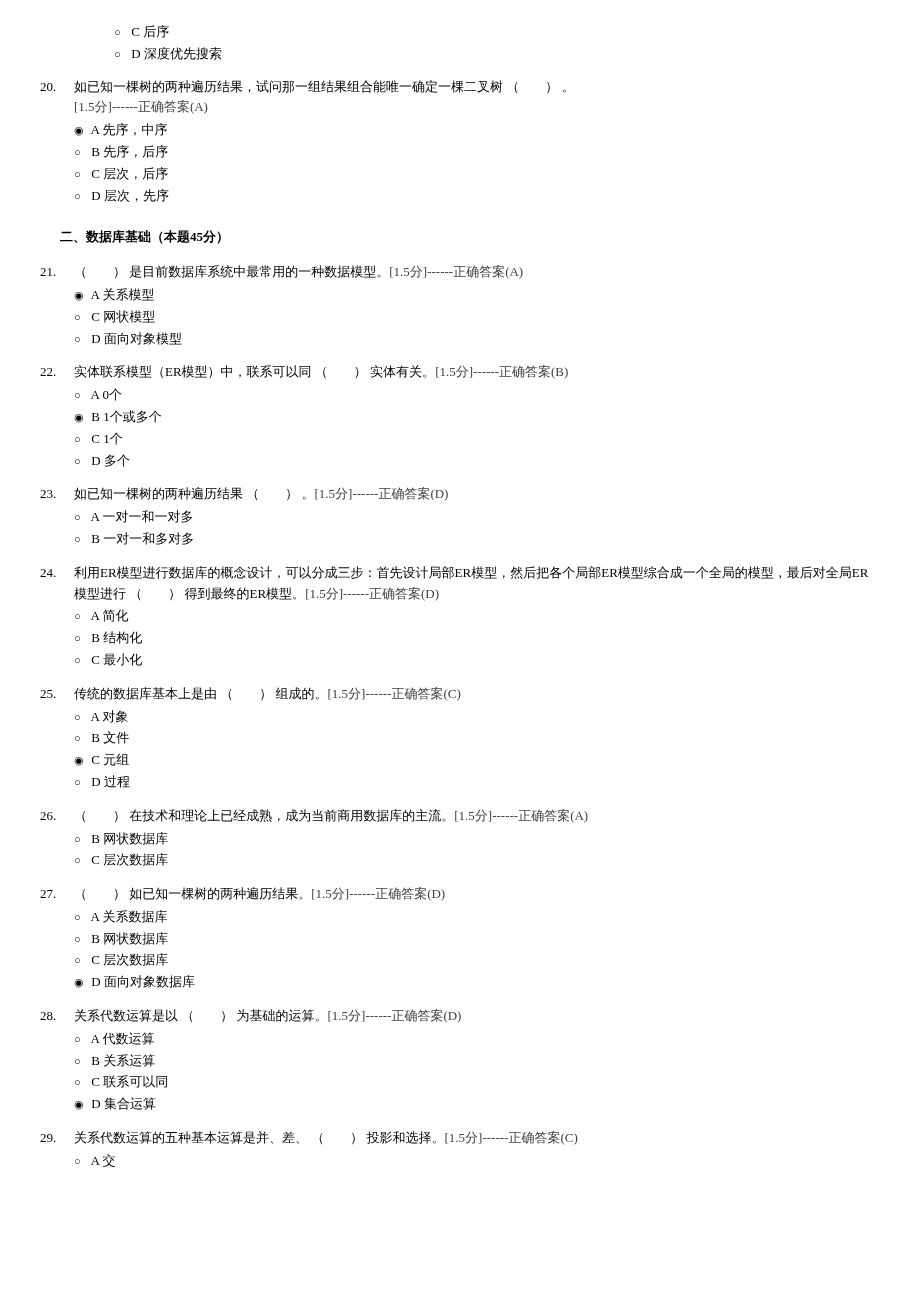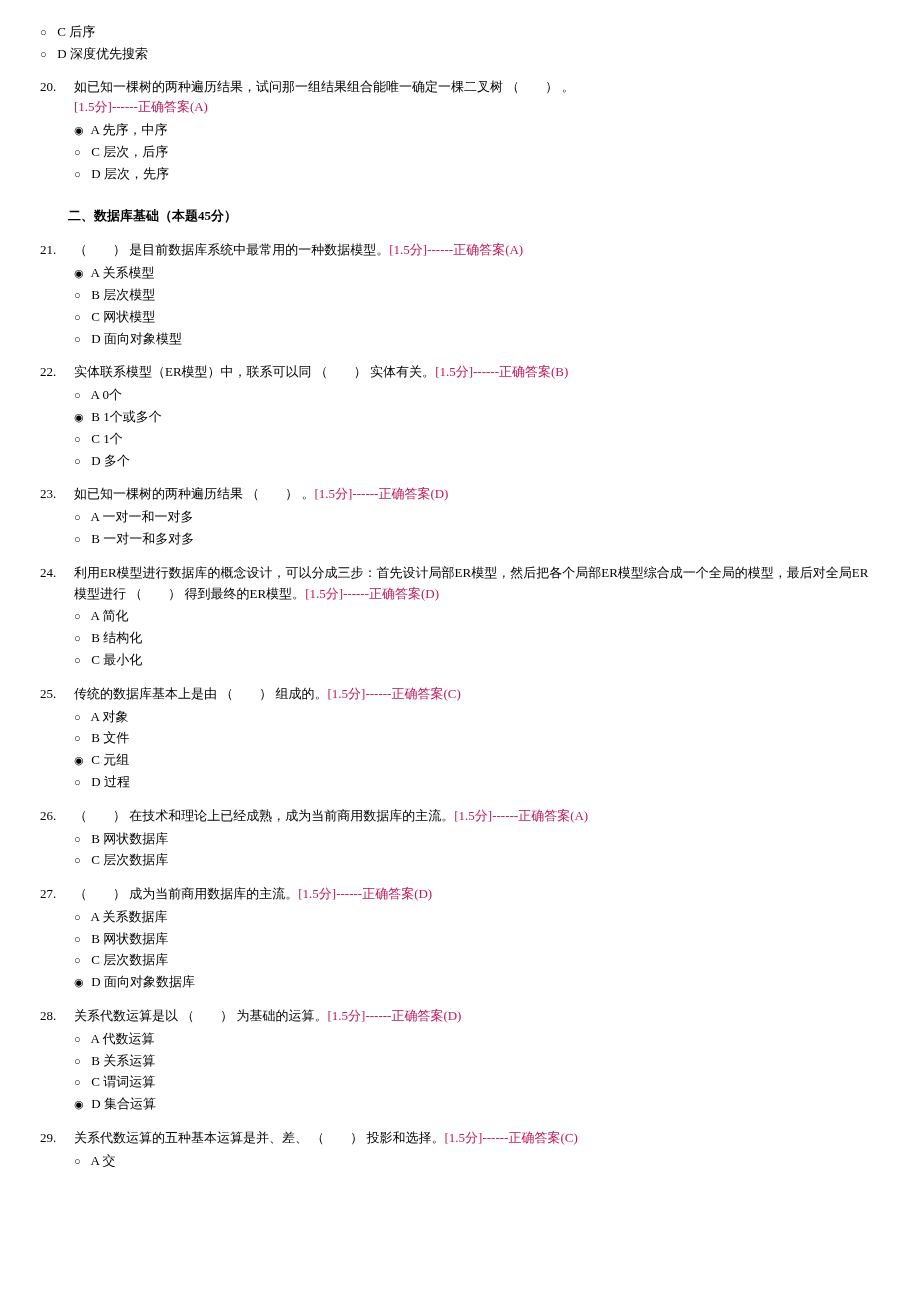--- a/index.html
+++ b/index.html
@@ -20,72 +20,73 @@
     flex-shrink: 0;
     padding-right: 2px;
   }
   .qbody {
     flex: 1;
   }
   .qtext {
     white-space: pre-wrap;
   }
   .meta {
-    color: #be185d;
+    color: #404040;
   }
   .options {
     margin-top: 2px;
   }
   .opt {
     margin: 1px 0;
     white-space: pre-wrap;
   }
   .radio {
     font-size: 11px;
     display: inline-block;
     width: 14px;
   }
   .section-title {
     font-weight: bold;
-    margin: 20px 0 14px 28px;
+    margin: 20px 0 14px 20px;
   }
   .orphan-options {
+    margin-left: 74px;
     margin-bottom: 12px;
   }
 </style>
 </head>
 <body>
 
 <div id="content">
     <div class="orphan-options">
       <div class="options">
         <div class="opt"><span class="radio">○</span><span> C</span><span> 后序</span></div>
         <div class="opt"><span class="radio">○</span><span> D</span><span> 深度优先搜索</span></div>
       </div>
     </div>
     <div class="question">
       <div class="qnum">20.</div>
       <div class="qbody">
         <div class="qtext"><span>如已知一棵树的两种遍历结果，试问那一组结果组合能唯一确定一棵二叉树 （　　） 。</span></div>
         <div><span class="meta">[1.5分]------正确答案(A)</span></div>
         <div class="options">
           <div class="opt"><span class="radio">◉</span><span> A</span><span> 先序，中序</span></div>
+          <div class="opt"><span class="radio">○</span><span> B</span><span> 先序，后序</span></div>
           <div class="opt"><span class="radio">○</span><span> C</span><span> 层次，后序</span></div>
           <div class="opt"><span class="radio">○</span><span> D</span><span> 层次，先序</span></div>
         </div>
       </div>
     </div>
     <div class="section-title">二、数据库基础（本题45分）</div>
     <div class="question">
       <div class="qnum">21.</div>
       <div class="qbody">
         <div class="qtext"><span>（　　） 是目前数据库系统中最常用的一种数据模型。</span><span class="meta">[1.5分]------正确答案(A)</span></div>
         <div class="options">
           <div class="opt"><span class="radio">◉</span><span> A</span><span> 关系模型</span></div>
-          <div class="opt"><span class="radio">○</span><span> B</span><span> 层次模型</span></div>
           <div class="opt"><span class="radio">○</span><span> C</span><span> 网状模型</span></div>
           <div class="opt"><span class="radio">○</span><span> D</span><span> 面向对象模型</span></div>
         </div>
       </div>
     </div>
     <div class="question">
       <div class="qnum">22.</div>
       <div class="qbody">
         <div class="qtext"><span>实体联系模型（ER模型）中，联系可以同 （　　） 实体有关。</span><span class="meta">[1.5分]------正确答案(B)</span></div>
         <div class="options">
@@ -135,37 +136,37 @@
         <div class="qtext"><span>（　　） 在技术和理论上已经成熟，成为当前商用数据库的主流。</span><span class="meta">[1.5分]------正确答案(A)</span></div>
         <div class="options">
           <div class="opt"><span class="radio">○</span><span> B</span><span> 网状数据库</span></div>
           <div class="opt"><span class="radio">○</span><span> C</span><span> 层次数据库</span></div>
         </div>
       </div>
     </div>
     <div class="question">
       <div class="qnum">27.</div>
       <div class="qbody">
-        <div class="qtext"><span>（　　） 成为当前商用数据库的主流。</span><span class="meta">[1.5分]------正确答案(D)</span></div>
+        <div class="qtext"><span>（　　） 如已知一棵树的两种遍历结果。</span><span class="meta">[1.5分]------正确答案(D)</span></div>
         <div class="options">
           <div class="opt"><span class="radio">○</span><span> A</span><span> 关系数据库</span></div>
           <div class="opt"><span class="radio">○</span><span> B</span><span> 网状数据库</span></div>
           <div class="opt"><span class="radio">○</span><span> C</span><span> 层次数据库</span></div>
           <div class="opt"><span class="radio">◉</span><span> D</span><span> 面向对象数据库</span></div>
         </div>
       </div>
     </div>
     <div class="question">
       <div class="qnum">28.</div>
       <div class="qbody">
         <div class="qtext"><span>关系代数运算是以 （　　） 为基础的运算。</span><span class="meta">[1.5分]------正确答案(D)</span></div>
         <div class="options">
           <div class="opt"><span class="radio">○</span><span> A</span><span> 代数运算</span></div>
           <div class="opt"><span class="radio">○</span><span> B</span><span> 关系运算</span></div>
-          <div class="opt"><span class="radio">○</span><span> C</span><span> 谓词运算</span></div>
+          <div class="opt"><span class="radio">○</span><span> C</span><span> 联系可以同</span></div>
           <div class="opt"><span class="radio">◉</span><span> D</span><span> 集合运算</span></div>
         </div>
       </div>
     </div>
     <div class="question">
       <div class="qnum">29.</div>
       <div class="qbody">
         <div class="qtext"><span>关系代数运算的五种基本运算是并、差、 （　　） 投影和选择。</span><span class="meta">[1.5分]------正确答案(C)</span></div>
         <div class="options">
           <div class="opt"><span class="radio">○</span><span> A</span><span> 交</span></div>

